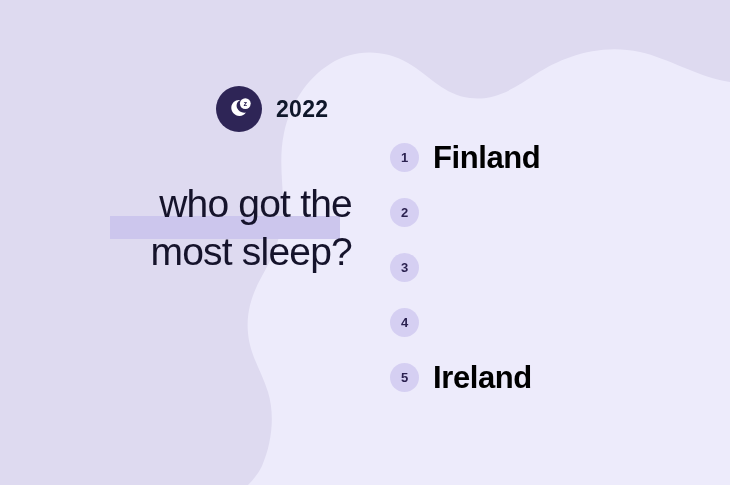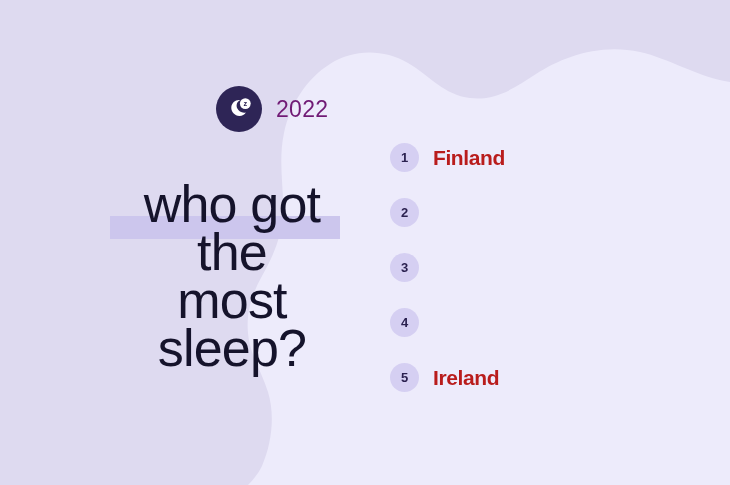--- a/index.html
+++ b/index.html
@@ -43,38 +43,38 @@
     width: 46px;
     height: 46px;
     border-radius: 50%;
     background: #2e2556;
     display: flex;
     align-items: center;
     justify-content: center;
   }
   #year-label {
     font-size: 23px;
-    font-weight: normal;
-    color: #701a75;
+    font-weight: bold;
+    color: #0f172a;
     letter-spacing: 0.3px;
     line-height: 1;
   }
 
   
   #headline {
     position: absolute;
     left: 112px;
     top: 132px;
     width: 240px;
-    font-size: 52px;
+    font-size: 39px;
     font-weight: 300;
     line-height: 48px;
     color: #15132b;
     letter-spacing: -0.8px;
-    text-align: center;
+    text-align: right;
     white-space: pre-line;
   }
   #headline-underline {
     position: absolute;
     left: 110px;
     top: 216px;
     width: 230px;
     height: 23px;
     background: #ccc6ed;
   }
@@ -106,23 +106,23 @@
     background: #d5cff2;
     color: #2b2150;
     font-size: 13px;
     font-weight: bold;
     display: flex;
     align-items: center;
     justify-content: center;
     line-height: 1;
   }
   .rank-name {
-    font-size: 21px;
+    font-size: 31px;
     font-weight: bold;
-    color: #b91c1c;
+    color: #000000;
     letter-spacing: -0.4px;
     line-height: 1;
     white-space: nowrap;
   }
 </style>
 </head>
 <body>
 
 <div id="canvas">
 

